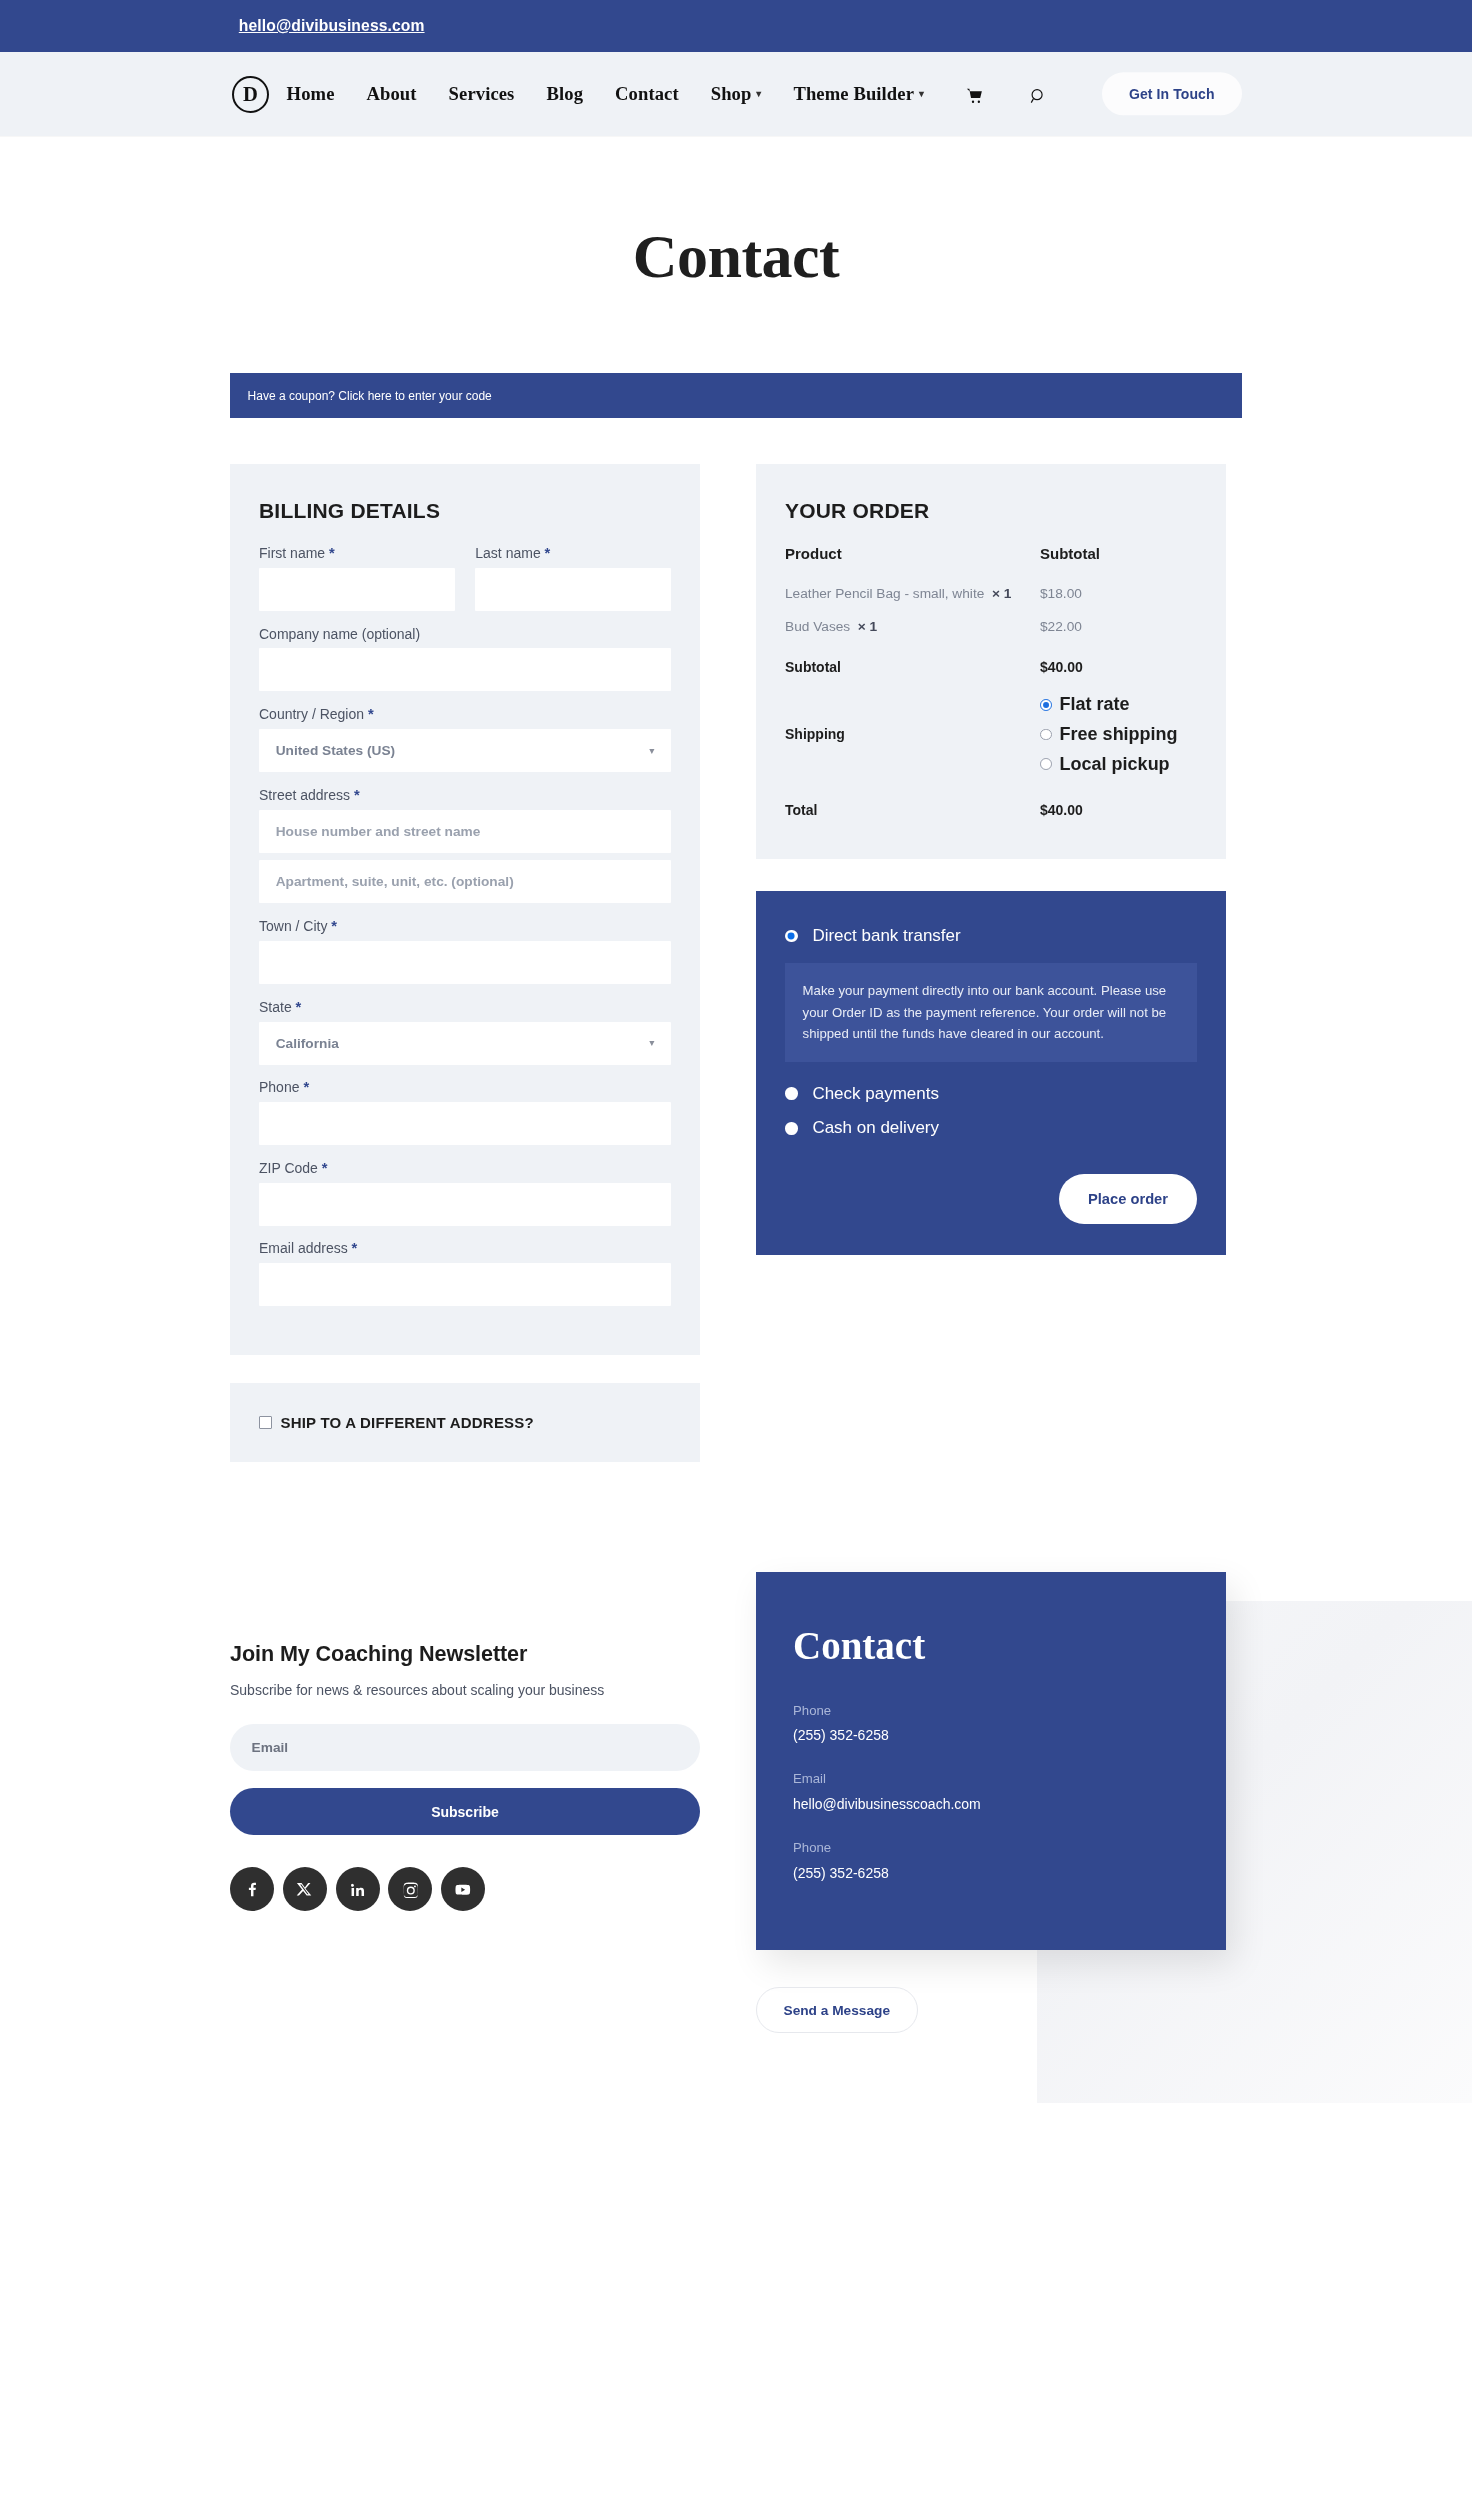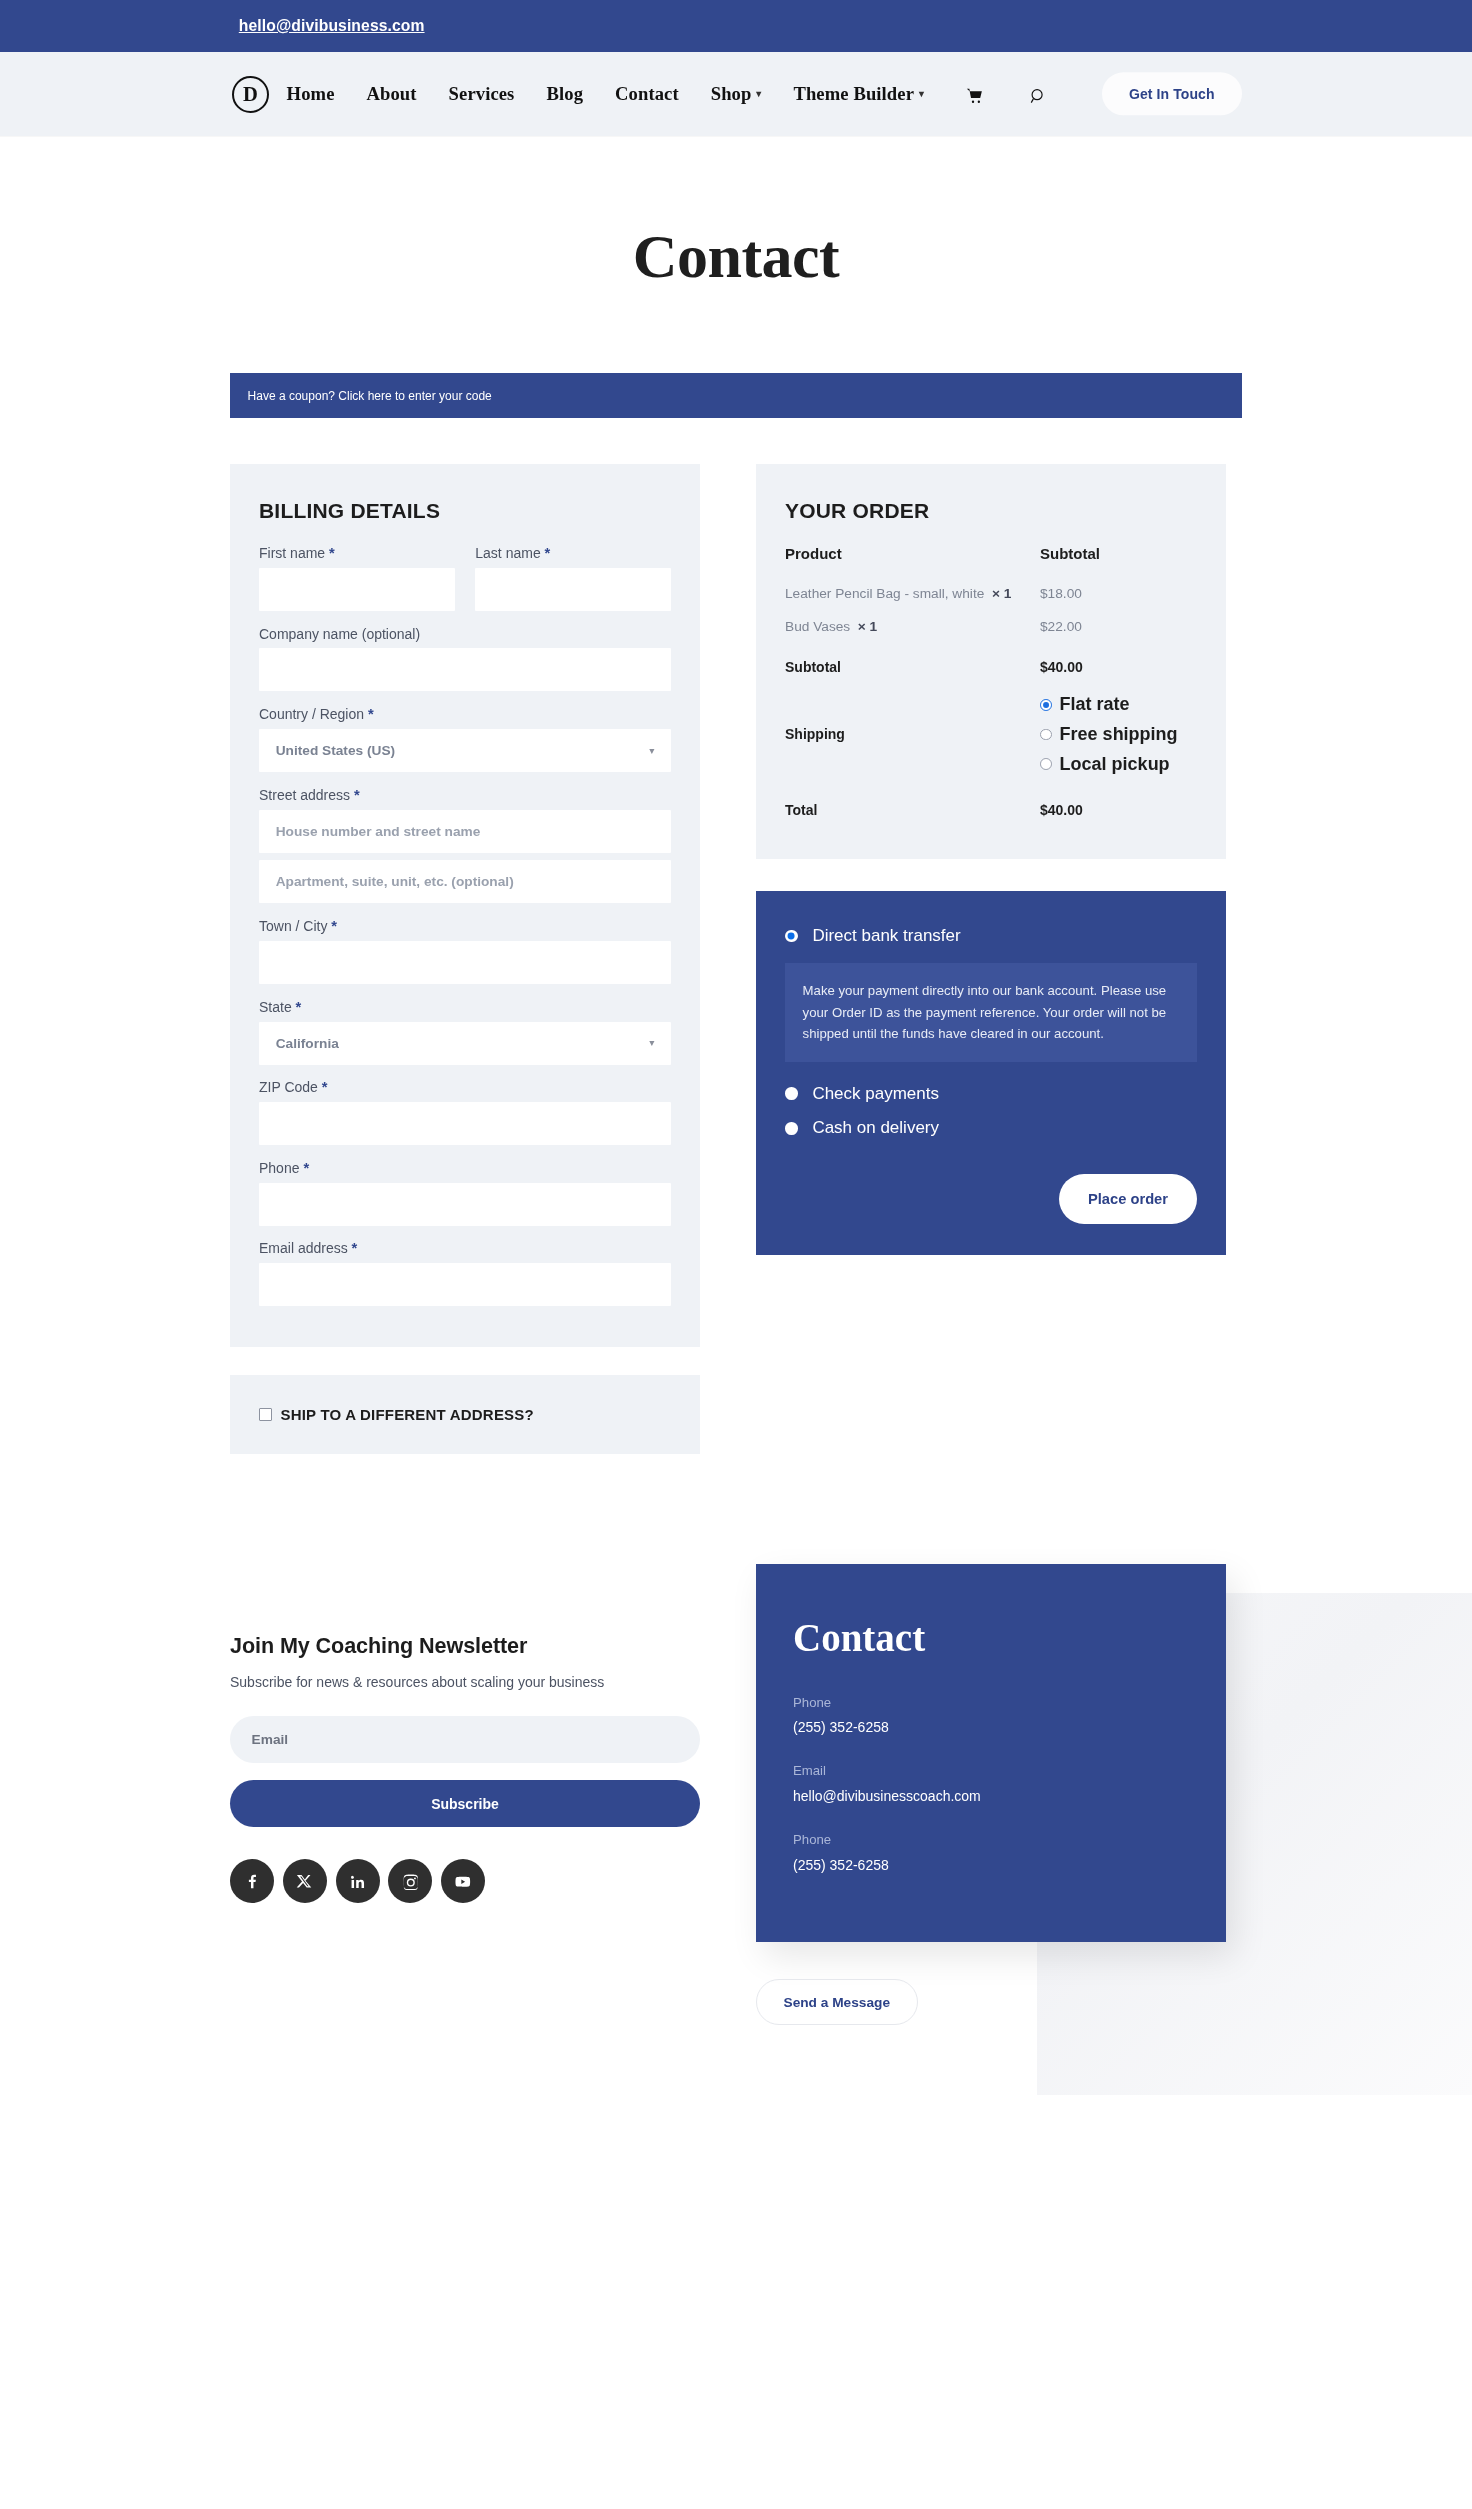--- a/index.html
+++ b/index.html
@@ -441,35 +441,35 @@
             <span class="req">*</span>
           </label>
           <div class="sel-wrap">
             <input class="inp" type="text" readonly="" value="California" style="">
             <span class="arrow">▼</span>
           </div>
         </div>
 
         <div class="fld">
           <label class="fld-label">
+            <span>Phone</span>
+            <span class="req">*</span>
+          </label>
+          <input class="inp" type="text" style="">
+        </div>
+
+        <div class="fld">
+          <label class="fld-label">
             <span>ZIP Code</span>
             <span class="req">*</span>
           </label>
           <input class="inp" type="text" style="">
         </div>
 
-        <div class="fld">
-          <label class="fld-label">
-            <span>Phone</span>
-            <span class="req">*</span>
-          </label>
-          <input class="inp" type="text" style="">
-        </div>
-
-        <div class="fld" style="margin-bottom:0">
+        <div class="fld" style="margin-bottom:8px">
           <label class="fld-label">
             <span>Email address</span>
             <span class="req">*</span>
           </label>
           <input class="inp" type="text" style="">
         </div>
       </div>
 
       <div class="panel panel-ship">
         <span class="cb"></span>

